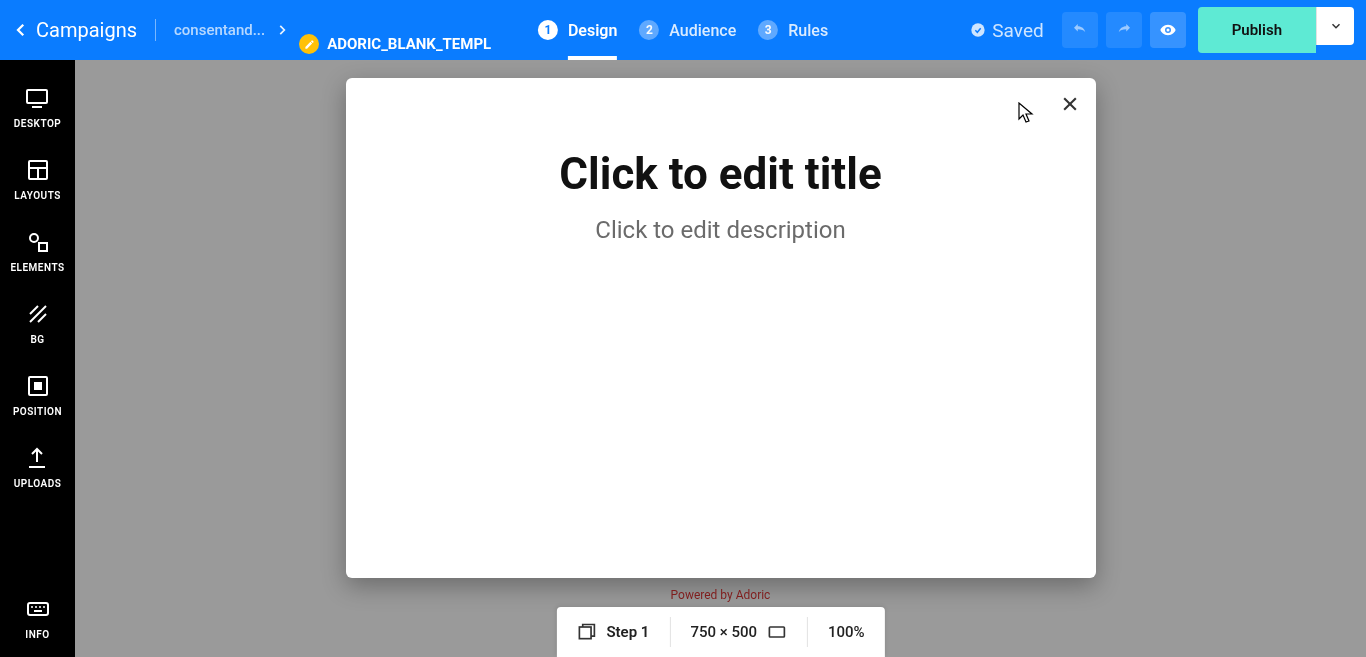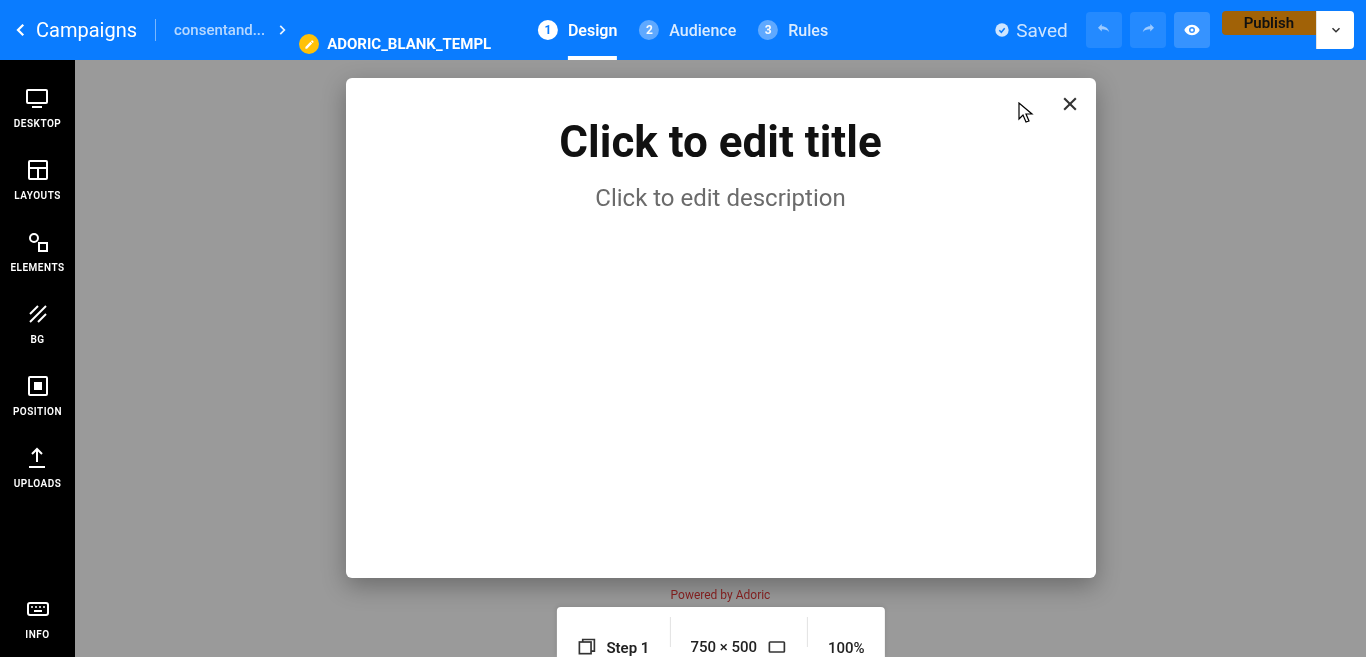--- a/index.html
+++ b/index.html
@@ -32,43 +32,43 @@
 .step:not(.active) .step-num { color: #fff; background: rgba(255,255,255,0.35); }
 .step.inactive .step-num { color: rgba(255,255,255,0.95); }
 
 .tb-right { margin-left: auto; display: flex; align-items: center; gap: 8px; }
 .saved { display: flex; align-items: center; gap: 6px; color: rgba(255,255,255,0.8); font-size: 19px; margin-right: 10px; }
 .saved svg { width: 16px; height: 16px; display:block; }
 .icon-btn { width: 36px; height: 36px; border-radius: 4px; background: rgba(255,255,255,0.18); display: flex; align-items: center; justify-content: center; cursor: pointer; }
 .icon-btn.disabled { opacity: 0.6; }
 .icon-btn svg { width: 18px; height: 18px; display:block; fill:#fff; }
 .publish-group { display: flex; margin-left: 4px; }
-.publish-btn { background: #a16207; color: #111; font-weight: 600; font-size: 15px; height: 24px; padding: 0 22px; border-radius: 4px 0 0 4px; display: flex; align-items: center; cursor: pointer; }
+.publish-btn { background: #5eead4; color: #111; font-weight: 600; font-size: 15px; height: 46px; padding: 0 34px; border-radius: 4px 0 0 4px; display: flex; align-items: center; cursor: pointer; }
 .publish-dd { background: #fff; color: #111; height: 38px; width: 38px; border-radius: 0 4px 4px 0; display: flex; align-items: center; justify-content: center; cursor: pointer; border-left: 1px solid #e2e2e2; }
 .publish-dd svg { width: 14px; height: 14px; }
 
 
 .sidebar { position: absolute; top: 60px; left: 0; bottom: 0; width: 75px; background: #000000; display: flex; flex-direction: column; align-items: center; padding-top: 26px; z-index: 15; }
 .sb-item { display: flex; flex-direction: column; align-items: center; gap: 8px; color: #fff; font-size: 10px; letter-spacing: 0.5px; font-weight: 600; cursor: pointer; height: 72px; justify-content: flex-start; }
 .sb-item svg { width: 24px; height: 24px; display:block; }
 .sb-spacer { flex: 1; }
 
 
 .canvas-area { position: absolute; top: 60px; left: 75px; right: 0; bottom: 0; background: #9a9a9a; }
 
 .popup { position: absolute; width: 750px; height: 500px; left: 50%; top: 18px; transform: translateX(-50%); background: #fff; border-radius: 6px; box-shadow: 0 8px 24px rgba(0,0,0,0.3); }
 .popup .close { position: absolute; top: 16px; right: 16px; cursor: pointer; color: #333; }
 .popup .close svg { width: 20px; height: 20px; display:block; }
-.popup .title { font-size: 44px; font-weight: 700; text-align: center; color: #111; margin-top: 38px; cursor: text; }
+.popup .title { font-size: 44px; font-weight: 700; text-align: center; color: #111; margin-top: 70px; cursor: text; }
 .popup .desc { font-size: 24px; color: #6b6b6b; text-align: center; margin-top: 16px; cursor: text; }
 
 .powered { position: absolute; left: 50%; transform: translateX(-50%); top: 528px; color: #7f1d1d; font-size: 12px; }
 
 .bottom-bar { position: absolute; left: 50%; transform: translateX(-50%); bottom: 0; height: 50px; background: #fff; border-radius: 4px 4px 0 0; display: flex; align-items: center; color: #222; box-shadow: 0 -1px 4px rgba(0,0,0,0.1); }
-.bb-cell { display: flex; align-items: flex-end; gap: 10px; padding: 0 20px; height: 100%; }
+.bb-cell { display: flex; align-items: center; gap: 10px; padding: 0 20px; height: 100%; }
 .bb-sep { width: 1px; height: 30px; background: #e2e2e2; }
 .bb-cell svg { width: 20px; height: 20px; display:block; }
 .bb-step { font-weight: 600; font-size: 15px; }
 .bb-dim { font-size: 15px; font-weight: 500; display:flex; align-items:center; gap:10px; }
 .bb-zoom { font-size: 15px; font-weight: 500; }
 
 .cursor { position: absolute; top: 24px; left: 672px; pointer-events: none; z-index: 30; }
 .cursor svg { width: 16px; height: 22px; display:block; }
 </style>
 </head>

